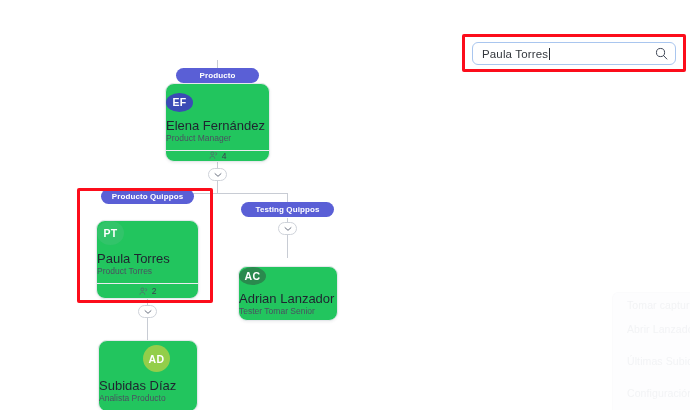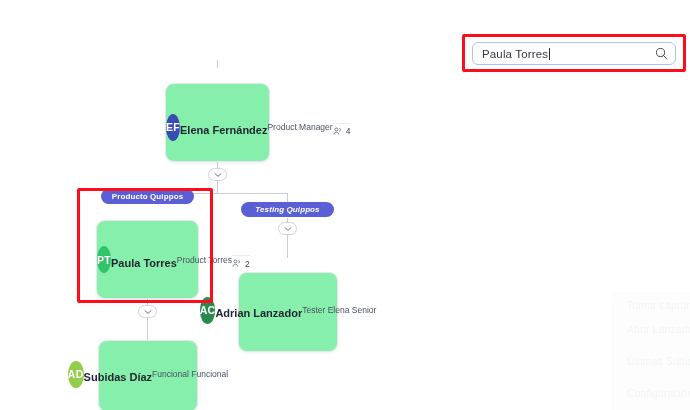--- a/index.html
+++ b/index.html
@@ -113,44 +113,43 @@
     align-items: center;
     justify-content: center;
     letter-spacing: 0.1px;
     white-space: nowrap;
     z-index: 3;
   }
 
   
   .card {
     position: absolute;
-    background: #86efac;
+    background: #22c55e;
     border: 1px solid #e6e8ec;
     border-radius: 9px;
     box-shadow: 0 1px 3px rgba(20,25,40,0.07);
     display: flex;
-    flex-direction: row;
-    align-items: center;
+    flex-direction: column;
     z-index: 2;
   }
   .card .avatar {
     width: 27px;
     height: 27px;
     border-radius: 50%;
     color: #ffffff;
     font-size: 10.5px;
     font-weight: bold;
     display: flex;
     align-items: center;
     justify-content: center;
     letter-spacing: 0.3px;
   }
   .card .p-name {
-    font-size: 11px;
-    font-weight: bold;
+    font-size: 13px;
+    font-weight: normal;
     color: #1f2430;
     margin-top: 6px;
     white-space: nowrap;
   }
   .card .p-role {
     font-size: 8.5px;
     color: #4a5160;
     margin-top: 0;
     white-space: nowrap;
   }
@@ -221,20 +220,21 @@
         <line x1="147.5" y1="193" x2="147.5" y2="203"></line>
 
         <line x1="287.5" y1="193" x2="287.5" y2="203"></line>
 
         <line x1="287.5" y1="218" x2="287.5" y2="258"></line>
 
         <line x1="147.5" y1="299" x2="147.5" y2="340"></line>
       </g>
     </svg>
 
+    <div class="dept-badge" style="left:176px; top:68px; width:83px;">Producto</div>
 
     <div class="card" style="left:165px; top:83px; width:105px; height:79px; padding-top:9px;">
       <div class="avatar" style="background:#3b4bb5;">EF</div>
       <div class="p-name">Elena Fernández</div>
       <div class="p-role">Product Manager</div>
       <div class="card-footer">
         <svg class="count-icon" viewBox="0 0 16 16" xmlns="http://www.w3.org/2000/svg">
           <circle cx="6" cy="4.3" r="2.6" fill="none" stroke="#5b6272" stroke-width="1.4"></circle>
           <path d="M1.8 13.6c0-2.7 1.9-4.3 4.2-4.3s4.2 1.6 4.2 4.3" fill="none" stroke="#5b6272" stroke-width="1.4"></path>
           <path d="M11.2 2.6c1.5 0 2.5 1 2.5 2.3s-1 2.3-2.5 2.3" fill="none" stroke="#5b6272" stroke-width="1.3"></path>
@@ -266,38 +266,38 @@
     </div>
 
     <div class="node-highlight"></div>
 
     <div class="chev-pill" style="left:138px; top:305px;">
       <svg viewBox="0 0 12 8" xmlns="http://www.w3.org/2000/svg">
         <path d="M1.5 2 L6 6 L10.5 2" fill="none" stroke="#6b7280" stroke-width="1.5" stroke-linecap="round" stroke-linejoin="round"></path>
       </svg>
     </div>
 
-    <div class="dept-badge" style="left:241px; top:202px; width:93px;font-style:italic;">Testing Quippos</div>
+    <div class="dept-badge" style="left:241px; top:202px; width:93px;">Testing Quippos</div>
 
     <div class="chev-pill" style="left:278px; top:222px;">
       <svg viewBox="0 0 12 8" xmlns="http://www.w3.org/2000/svg">
         <path d="M1.5 2 L6 6 L10.5 2" fill="none" stroke="#6b7280" stroke-width="1.5" stroke-linecap="round" stroke-linejoin="round"></path>
       </svg>
     </div>
 
-    <div class="card" style="left:238px; top:272px; width:100px; height:80px; justify-content:center; padding-bottom:4px;">
+    <div class="card" style="left:238px; top:266px; width:100px; height:55px; justify-content:center; padding-bottom:4px;">
       <div class="avatar" style="background:#2a8a4e;">AC</div>
       <div class="p-name">Adrian Lanzador</div>
-      <div class="p-role">Tester Elena Senior</div>
+      <div class="p-role">Tester Tomar Senior</div>
     </div>
 
     <div class="card" style="left:98px; top:340px; width:100px; height:72px; justify-content:center; padding-bottom:4px;">
-      <div class="avatar" style="background:#93ce4a;">AD</div>
+      <div class="avatar" style="background:#93ce4a;margin-left:44px;">AD</div>
       <div class="p-name">Subidas Díaz</div>
-      <div class="p-role">Funcional Funcional</div>
+      <div class="p-role">Analista Producto</div>
     </div>
 
   </div>
 
   <div class="search-highlight"></div>
   <div class="search-box">
     <span class="search-value"><span>Paula Torres</span><span class="search-caret"></span></span>
     <svg class="search-icon" viewBox="0 0 16 16" xmlns="http://www.w3.org/2000/svg">
       <circle cx="6.8" cy="6.8" r="5" fill="none" stroke="#3a4150" stroke-width="1.2"></circle>
       <line x1="10.5" y1="10.5" x2="14.6" y2="14.8" stroke="#3a4150" stroke-width="1.2" stroke-linecap="round"></line>

